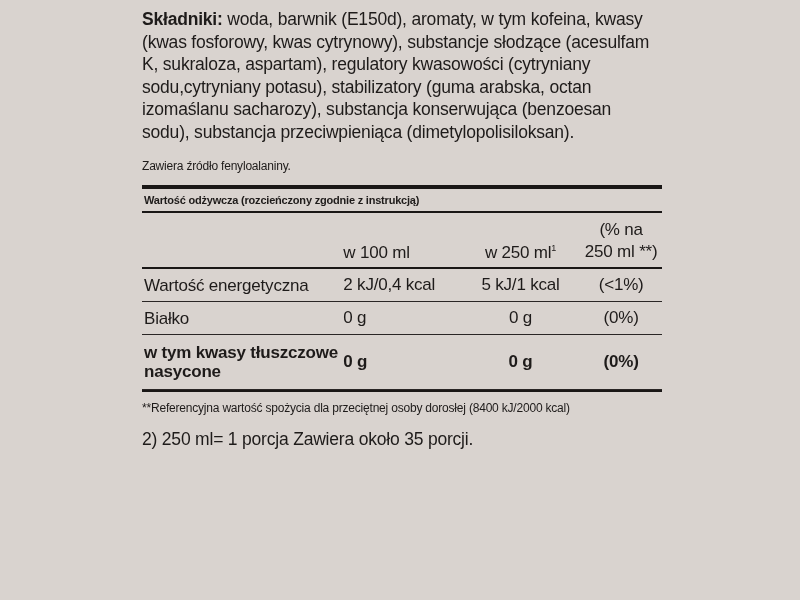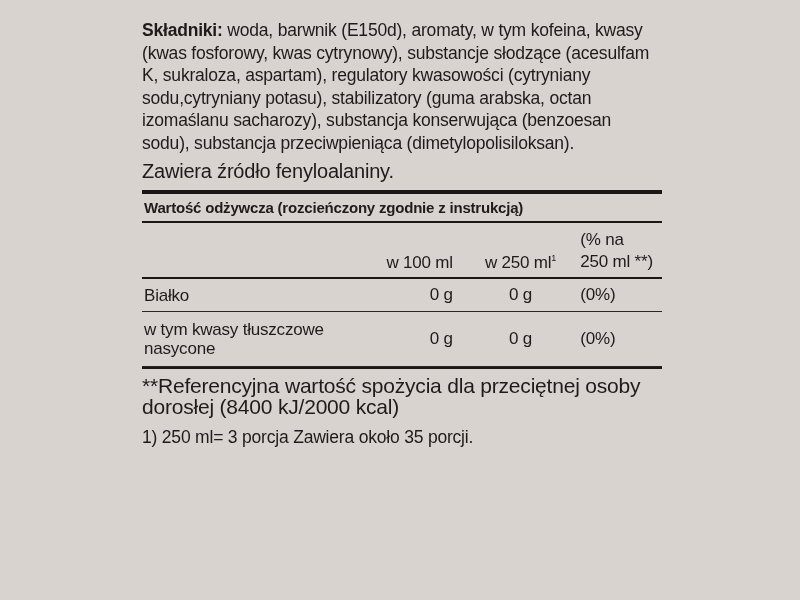--- a/index.html
+++ b/index.html
@@ -2,43 +2,43 @@
 <html><head>
 <meta charset="utf-8">
 <style>
   html, body { margin: 0; padding: 0; }
   body {
     width: 800px; height: 600px; overflow: hidden;
     background: #d9d3cf;
     color: #1e1b1a;
     font-family: "Liberation Sans", "DejaVu Sans", sans-serif;
   }
-  .page { position: absolute; left: 142px; top: 16px; width: 520px; }
+  .page { position: absolute; left: 142px; top: 5px; width: 520px; }
   .ingredients {
     font-size: 17.5px; line-height: 22.5px; letter-spacing: -0.2px;
     margin: 3px 0 0 0;
   }
   .ingredients b { font-weight: bold; }
-  .contains { font-size: 20px; line-height: 22px; margin-top: 6px; letter-spacing: -0.2px; }
+  .contains { font-size: 12px; line-height: 22px; margin-top: 12px; letter-spacing: -0.2px; }
   .rule-thick { height: 4px; background: #1a1716; margin-top: 8px; }
-  .table-title { font-size: 15px; font-weight: bold; padding: 5px 0 5px 2px; letter-spacing: -0.2px; }
+  .table-title { font-size: 11px; font-weight: bold; padding: 5px 0 5px 2px; letter-spacing: -0.2px; }
   .rule-med { height: 2px; background: #1a1716; }
   table { width: 520px; border-collapse: collapse; font-size: 17px; letter-spacing: -0.2px; }
   td { padding: 0; vertical-align: middle; }
   tr.row td { border-bottom: 1.5px solid #2a2625; height: 32px; }
-  tr.row.tall td { height: 54px; }
+  tr.row.tall td { height: 54px; font-weight: bold; }
   tr.head td { border-bottom: 2px solid #1a1716; height: 50px; vertical-align: bottom; padding-bottom: 4px; }
   td.c0 { width: 200px; padding-left: 2px; line-height: 19px; }
-  td.c1 { width: 110px; text-align: right; padding-right: 8px; }
+  td.c1 { width: 110px; text-align: left; padding-right: 8px; }
   td.c2 { width: 120px; text-align: center; }
-  td.c3 { width: 82px; text-align: left; }
+  td.c3 { width: 82px; text-align: center; }
   .hdr-pct { line-height: 22px; }
   sup { font-size: 9px; vertical-align: super; }
   .bottom-rule { height: 2px; background: #1a1716; }
-  .footnote { font-size: 21px; line-height: 21px; margin-top: 6px; letter-spacing: -0.2px; }
+  .footnote { font-size: 12px; line-height: 21px; margin-top: 6px; letter-spacing: -0.2px; }
   .portion { font-size: 17.5px; margin-top: 10px; letter-spacing: -0.2px; }
 </style>
 </head>
 <body>
 
 <div class="page">
   <p class="ingredients"><b>Składniki:</b><span> woda, barwnik (E150d), aromaty, w tym kofeina, kwasy (kwas fosforowy, kwas cytrynowy), substancje słodzące (acesulfam K, sukraloza, aspartam), regulatory kwasowości (cytryniany sodu,cytryniany potasu), stabilizatory (guma arabska, octan izomaślanu sacharozy), substancja konserwująca (benzoesan sodu), substancja przeciwpieniąca (dimetylopolisiloksan).</span></p>
   <div class="contains">Zawiera źródło fenyloalaniny.</div>
 
   <div class="rule-thick"></div>
@@ -50,30 +50,36 @@
         <tr class="head">
       <td class="c0"></td>
       <td class="c1">w 100 ml</td>
       <td class="c2"><span>w 250 ml</span><sup>1</sup></td>
       <td class="c3 hdr-pct">
             <div>(% na</div>
             <div>250 ml **)</div>
           </td>
     </tr>
     <tr class="row">
+      <td class="c0">Wartość energetyczna</td>
+      <td class="c1">2 kJ/0,4 kcal</td>
+      <td class="c2">5 kJ/1 kcal</td>
+      <td class="c3">(&lt;1%)</td>
+    </tr>
+    <tr class="row">
       <td class="c0">Białko</td>
       <td class="c1">0 g</td>
       <td class="c2">0 g</td>
       <td class="c3">(0%)</td>
     </tr>
     <tr class="row tall">
       <td class="c0">w tym kwasy tłuszczowe nasycone</td>
       <td class="c1">0 g</td>
       <td class="c2">0 g</td>
       <td class="c3">(0%)</td>
     </tr>
   </tbody>
     </table>
   <div class="bottom-rule"></div>
 
   <div class="footnote">**Referencyjna wartość spożycia dla przeciętnej osoby dorosłej (8400 kJ/2000 kcal)</div>
-  <div class="portion">1) 250 ml= 3 porcja  Zawiera około 35 porcji.</div>
+  <div class="portion">2) 250 ml= 1 porcja  Zawiera około 35 porcji.</div>
 </div>
 
 </body></html>

